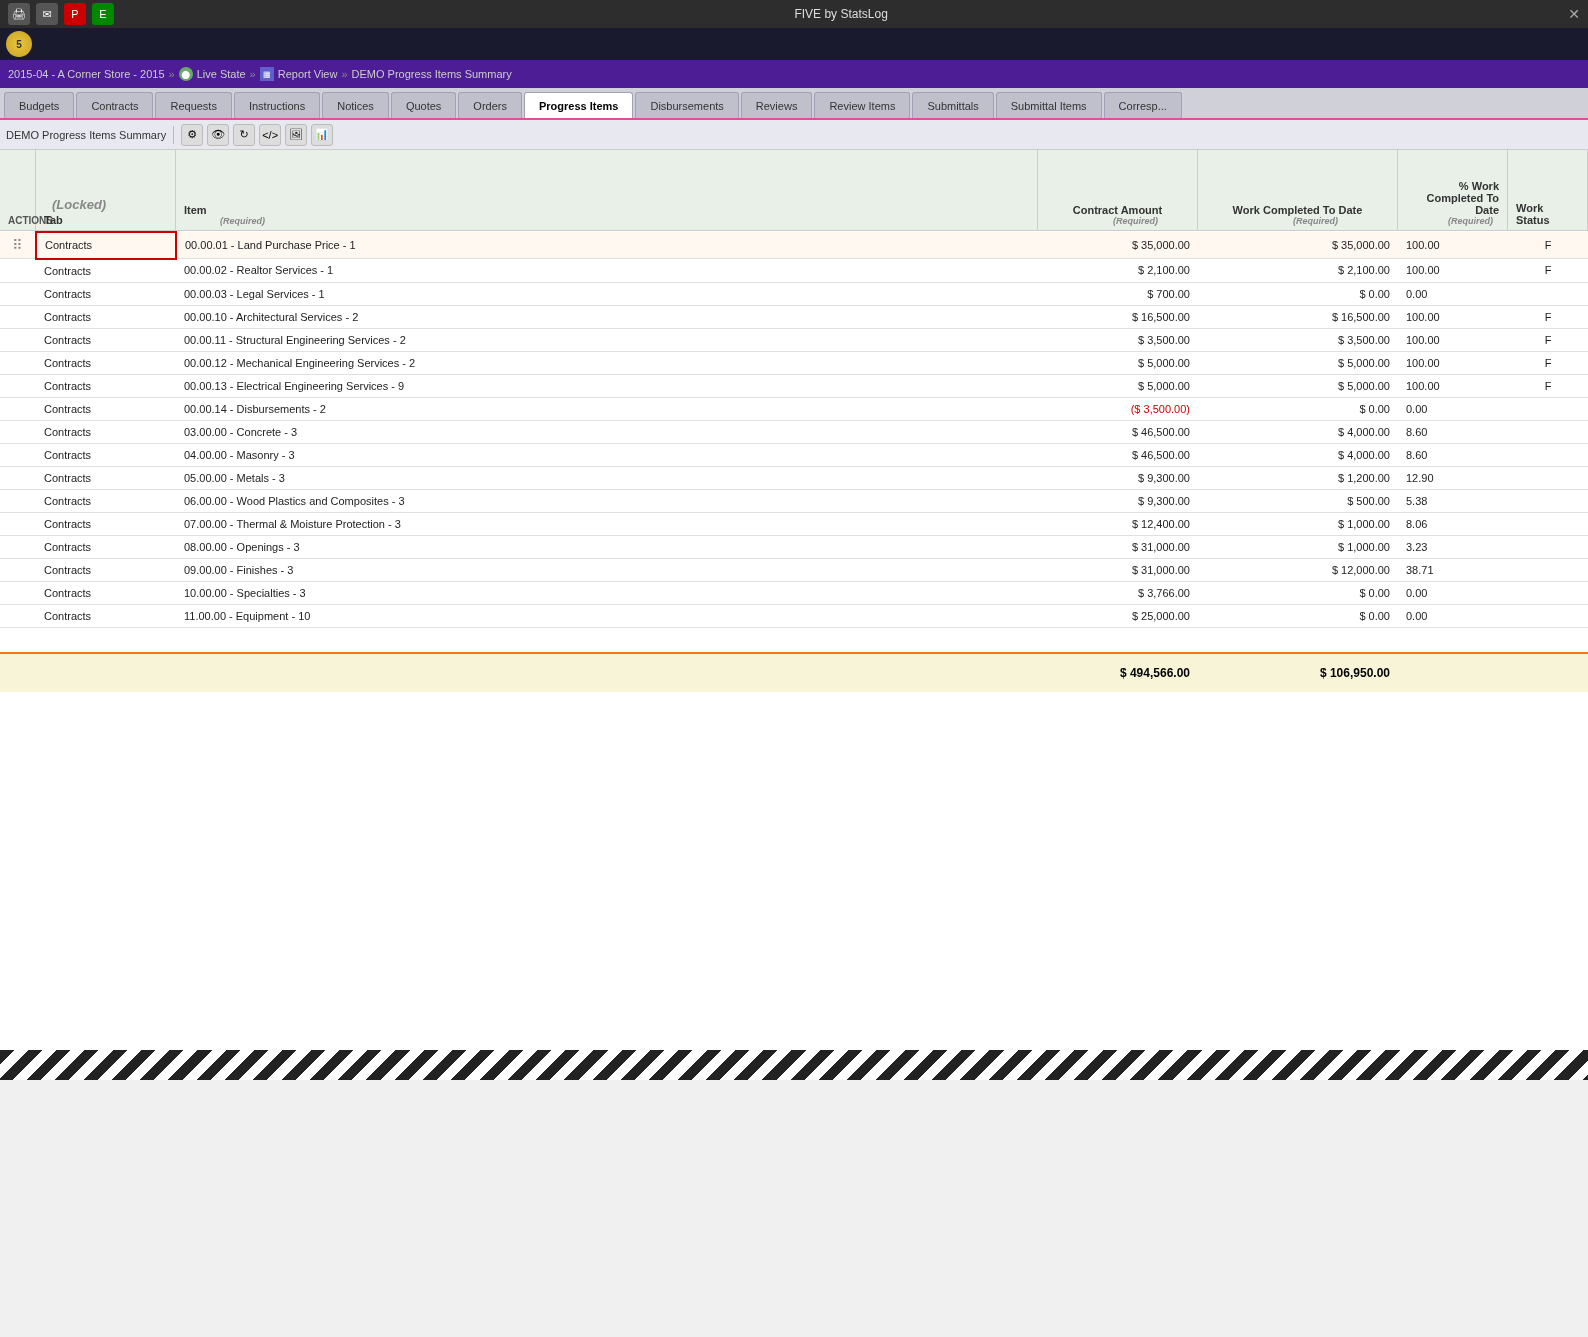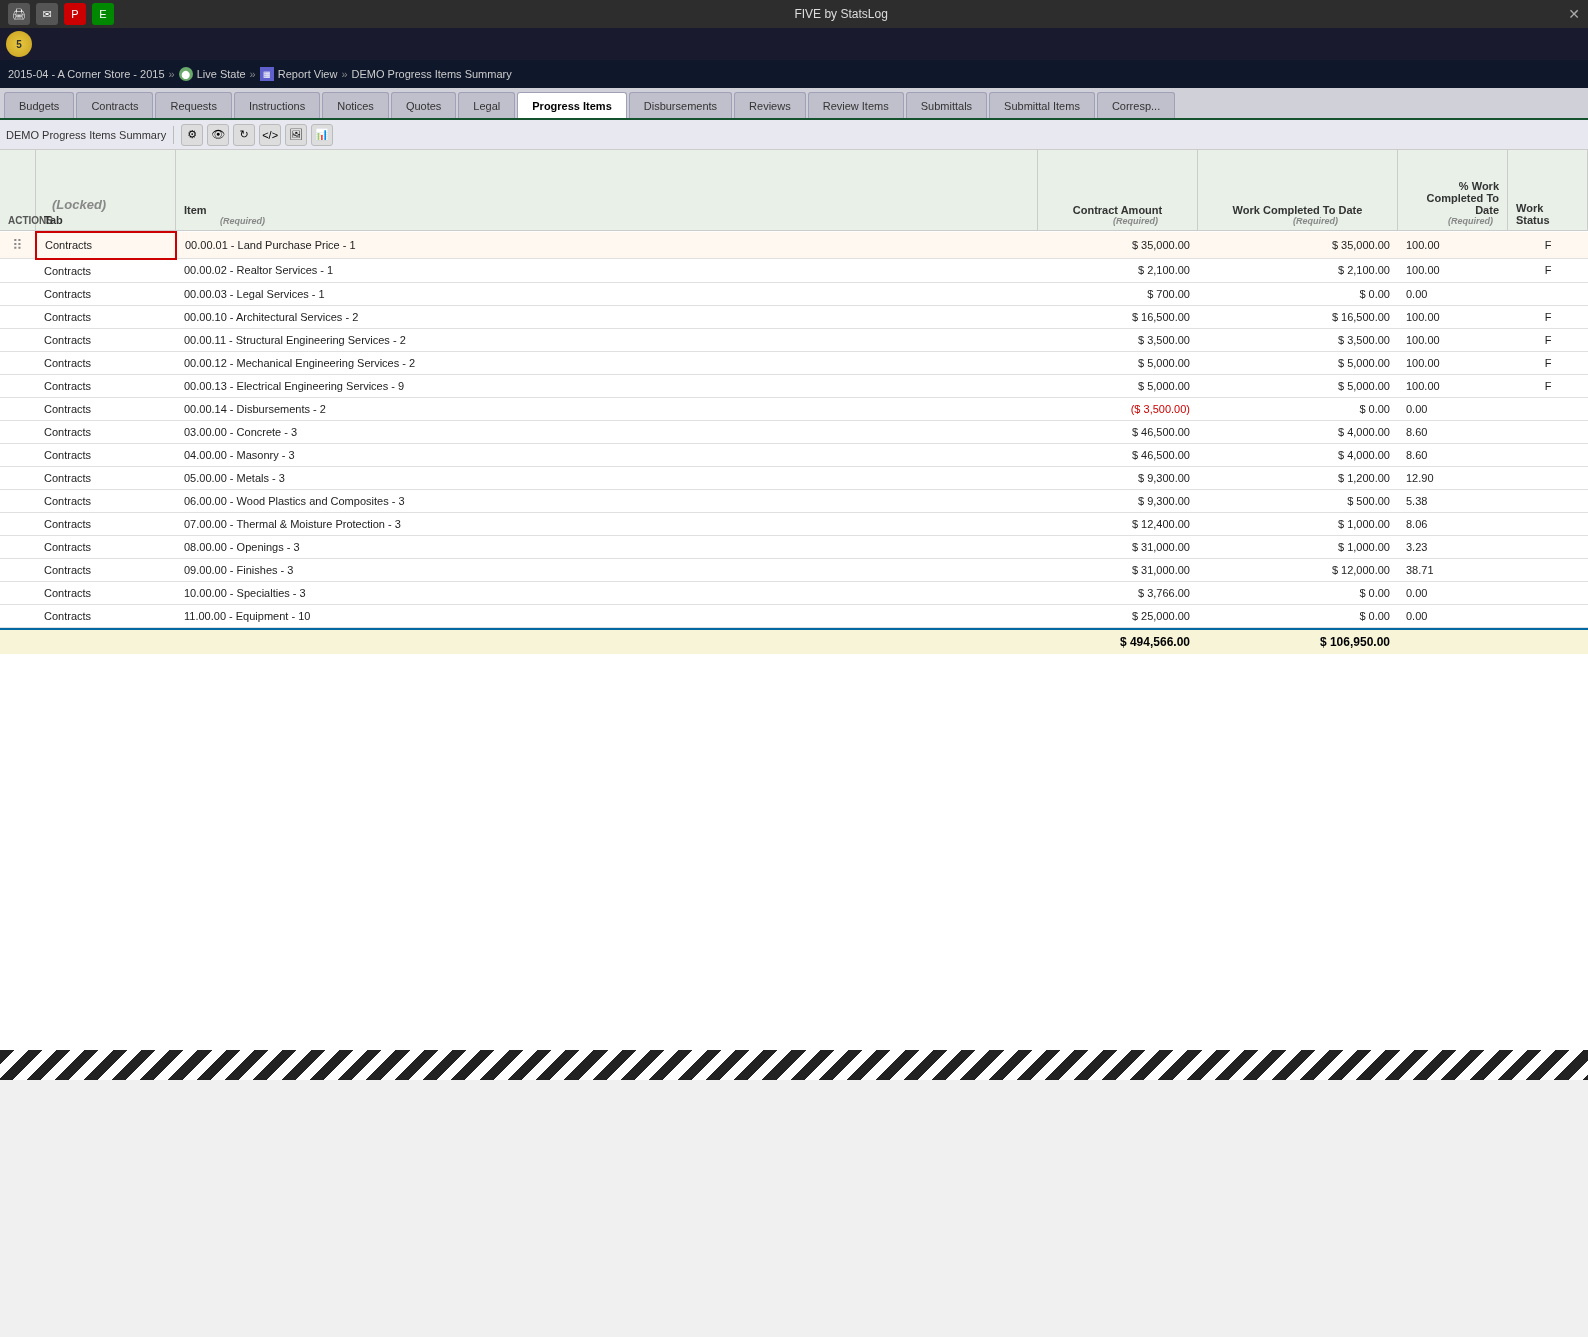--- a/index.html
+++ b/index.html
@@ -26,42 +26,42 @@
       height: 32px;
       display: flex;
       align-items: center;
       padding: 0 6px;
       gap: 4px;
     }
     .app-logo { width: 26px; height: 26px; background: radial-gradient(circle, #e8c840, #c8a020); border-radius: 50%; display: flex; align-items: center; justify-content: center; font-size: 10px; color: #333; font-weight: bold; }
 
     
     .breadcrumb-bar {
-      background: #0f172a;
+      background: #4c1d95;
       height: 28px;
       display: flex;
       align-items: center;
       padding: 0 8px;
       color: #ddd;
       font-size: 11px;
       gap: 4px;
     }
     .breadcrumb-sep { color: #888; }
     .breadcrumb-item { color: #ccc; }
     .breadcrumb-icon { width: 14px; height: 14px; background: #6aaa6a; border-radius: 50%; display: inline-flex; align-items: center; justify-content: center; color: white; font-size: 8px; }
     .breadcrumb-icon-table { width: 14px; height: 14px; background: #6060cc; display: inline-flex; align-items: center; justify-content: center; color: white; font-size: 8px; }
 
     
     .nav-tabs {
       background: #d0d0d8;
       height: 32px;
       display: flex;
       align-items: flex-end;
       padding: 0 4px;
-      border-bottom: 2px solid #14532d;
+      border-bottom: 2px solid #ec4899;
       overflow: hidden;
     }
     .nav-tab {
       padding: 4px 14px;
       height: 26px;
       background: #c0c0cc;
       border: 1px solid #a0a0b8;
       border-bottom: none;
       cursor: pointer;
       color: #333;
@@ -133,22 +133,23 @@
     .col-work { width: 200px; text-align: right; }
     .col-pct { width: 110px; text-align: left; }
     .col-status { width: 80px; text-align: center; }
     .drag-handle { color: #888; font-size: 14px; cursor: grab; }
 
     
     .totals-row {
       background: #f8f4d8;
       display: grid;
       grid-template-columns: 36px 140px 1fr 160px 200px 110px 80px;
-      border-top: 2px solid #0369a1;
-      padding: 1px 0;
+      border-top: 2px solid #f97316;
+      padding: 8px 0;
+      margin-top: 24px;
     }
     .total-val {
       padding: 4px 8px;
       font-size: 12px;
       font-weight: bold;
       text-align: right;
     }
 
     
     .zigzag {
@@ -213,21 +214,21 @@
   <div class="nav-tab">
     <span>Instructions</span>
   </div>
   <div class="nav-tab">
     <span>Notices</span>
   </div>
   <div class="nav-tab">
     <span>Quotes</span>
   </div>
   <div class="nav-tab">
-    <span>Legal</span>
+    <span>Orders</span>
   </div>
   <div class="nav-tab active">
     <strong>Progress Items</strong>
   </div>
   <div class="nav-tab">
     <span>Disbursements</span>
   </div>
   <div class="nav-tab">
     <span>Reviews</span>
   </div>

